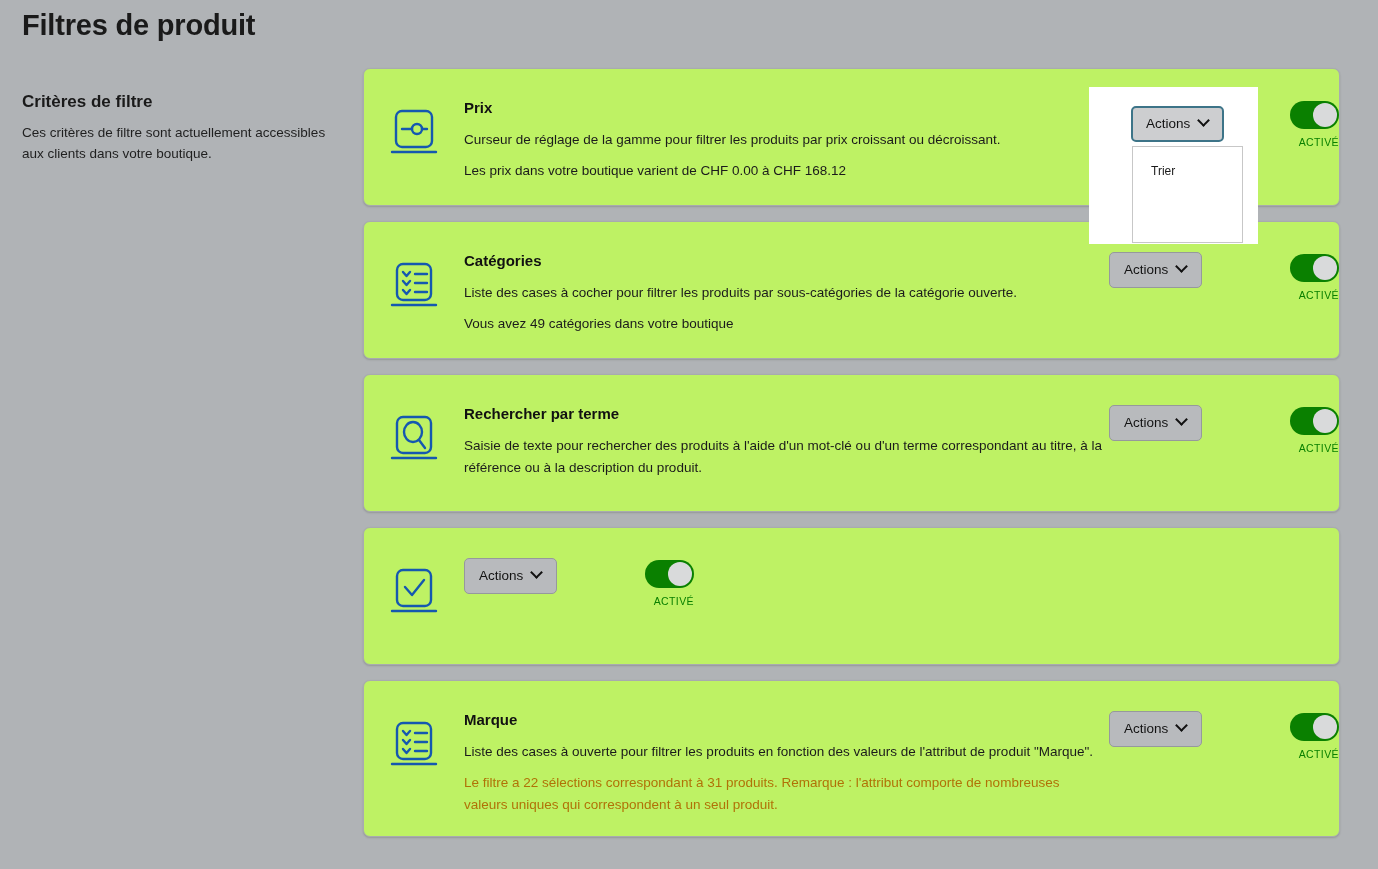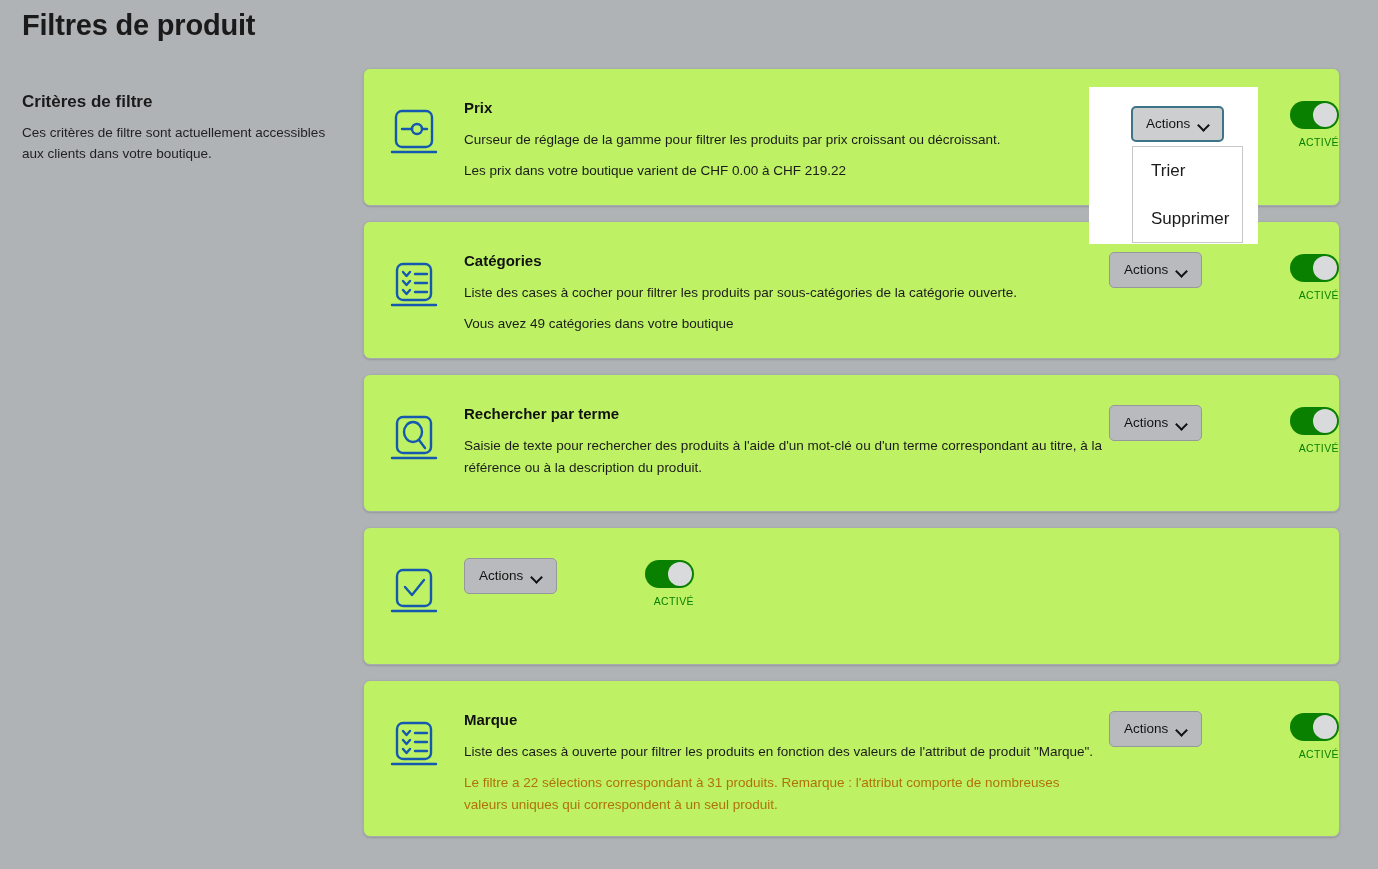--- a/index.html
+++ b/index.html
@@ -65,21 +65,21 @@
     display: flex; align-items: flex-start; padding-top: 30px;
   }
   .actions-slot { width: 130px; display: flex; justify-content: flex-start; }
   .toggle-slot {
     width: 100px; display: flex; flex-direction: column;
     align-items: flex-end; padding-top: 2px;
   }
 
   
   .actions-btn {
-    display: inline-flex; align-items: center; gap: 9px;
+    display: inline-flex; align-items: flex-start; gap: 9px;
     background: #b8babd;
     border: 1px solid #96999c;
     border-radius: 5px;
     padding: 9px 13px 9px 14px;
     font-size: 13.5px; color: #131313;
     font-family: "Liberation Sans", sans-serif;
     cursor: pointer; line-height: 16px;
   }
   .actions-btn.focused {
     background: #cdced0;
@@ -118,21 +118,21 @@
   .dropdown-btn-wrap {
     position: absolute; left: 1131px; top: 106px; z-index: 42;
   }
   .dropdown-menu {
     position: absolute; left: 1132px; top: 146px;
     width: 111px; height: 97px;
     background: #ffffff; border: 1px solid #c7c7c7;
     z-index: 41;
   }
   .dropdown-item {
-    font-size: 17px; color: #1b1b1b;
+    font-size: 12px; color: #1b1b1b;
     padding: 0 0 0 18px; height: 48px; line-height: 48px;
     cursor: pointer; white-space: nowrap;
   }
 
   
   .ico { display: block; }
 </style>
 </head>
 <body>
 
@@ -151,21 +151,21 @@
             <rect x="10" y="6" width="36" height="36" rx="6" stroke="#1558b0" fill="none" stroke-width="2.4" stroke-linecap="round" stroke-linejoin="round"></rect>
             <line x1="16" y1="24" x2="26" y2="24" stroke="#1558b0" fill="none" stroke-width="2.4" stroke-linecap="round" stroke-linejoin="round"></line>
             <circle cx="31" cy="24" r="5" stroke="#1558b0" fill="none" stroke-width="2.4" stroke-linecap="round" stroke-linejoin="round"></circle>
             <line x1="36" y1="24" x2="41" y2="24" stroke="#1558b0" fill="none" stroke-width="2.4" stroke-linecap="round" stroke-linejoin="round"></line>
             <line x1="6" y1="47" x2="50" y2="47" stroke="#1558b0" fill="none" stroke-width="2.4" stroke-linecap="round" stroke-linejoin="round"></line>
           </svg>
         </div>
         <div class="card-body">
           <div class="card-name">Prix</div>
           <div class="card-desc">Curseur de réglage de la gamme pour filtrer les produits par prix croissant ou décroissant.</div>
-          <div class="card-meta">Les prix dans votre boutique varient de CHF 0.00 à CHF 219.22</div>
+          <div class="card-meta">Les prix dans votre boutique varient de CHF 0.00 à CHF 168.12</div>
         </div>
         <div class="card-actions">
           <div class="actions-slot">
             <button class="actions-btn" style="visibility: hidden;">
               <span>Actions</span>
               <span class="chev"></span>
             </button>
           </div>
           <div class="toggle-slot">
             <div class="toggle">
@@ -290,21 +290,20 @@
             </div>
             <div class="toggle-label">ACTIVÉ</div>
           </div>
         </div>
       </div>
     </div>
 
   <div class="dropdown-backdrop"></div>
   <div class="dropdown-menu">
     <div class="dropdown-item">Trier</div>
-    <div class="dropdown-item">Supprimer</div>
   </div>
   <div class="dropdown-btn-wrap">
     <button class="actions-btn focused">
       <span>Actions</span>
       <span class="chev"></span>
     </button>
   </div>
 
 </div>
 

